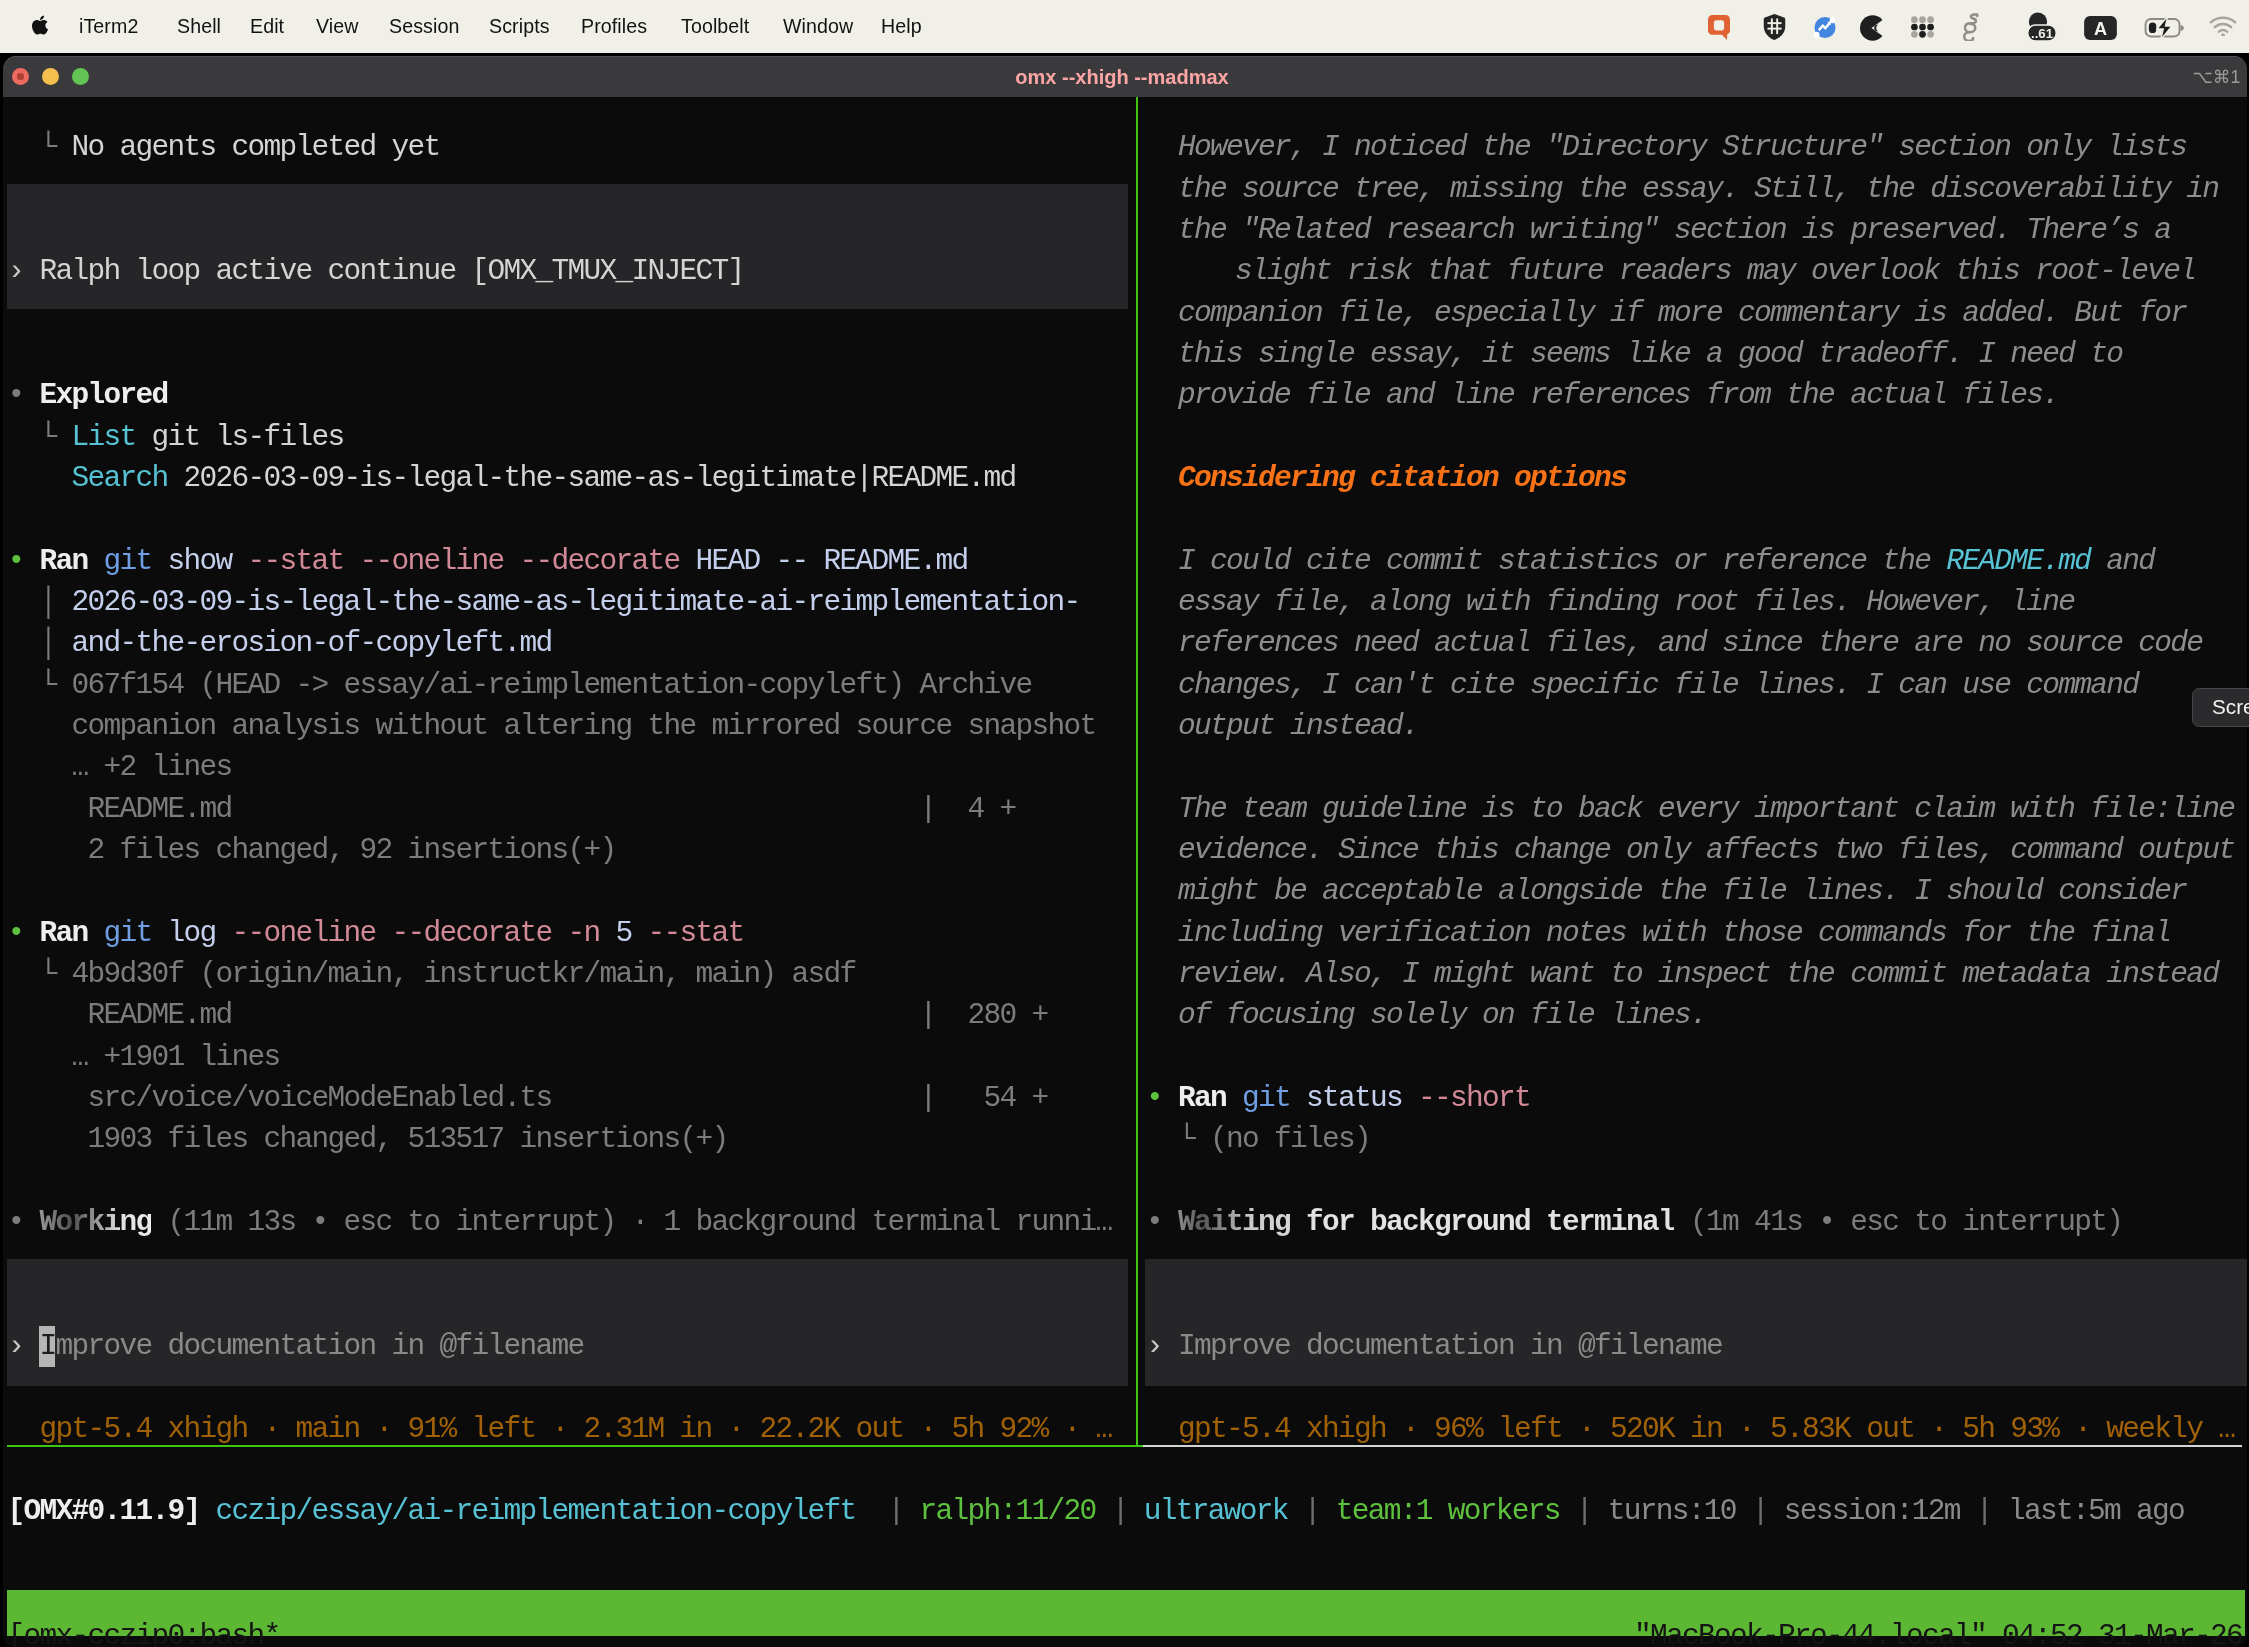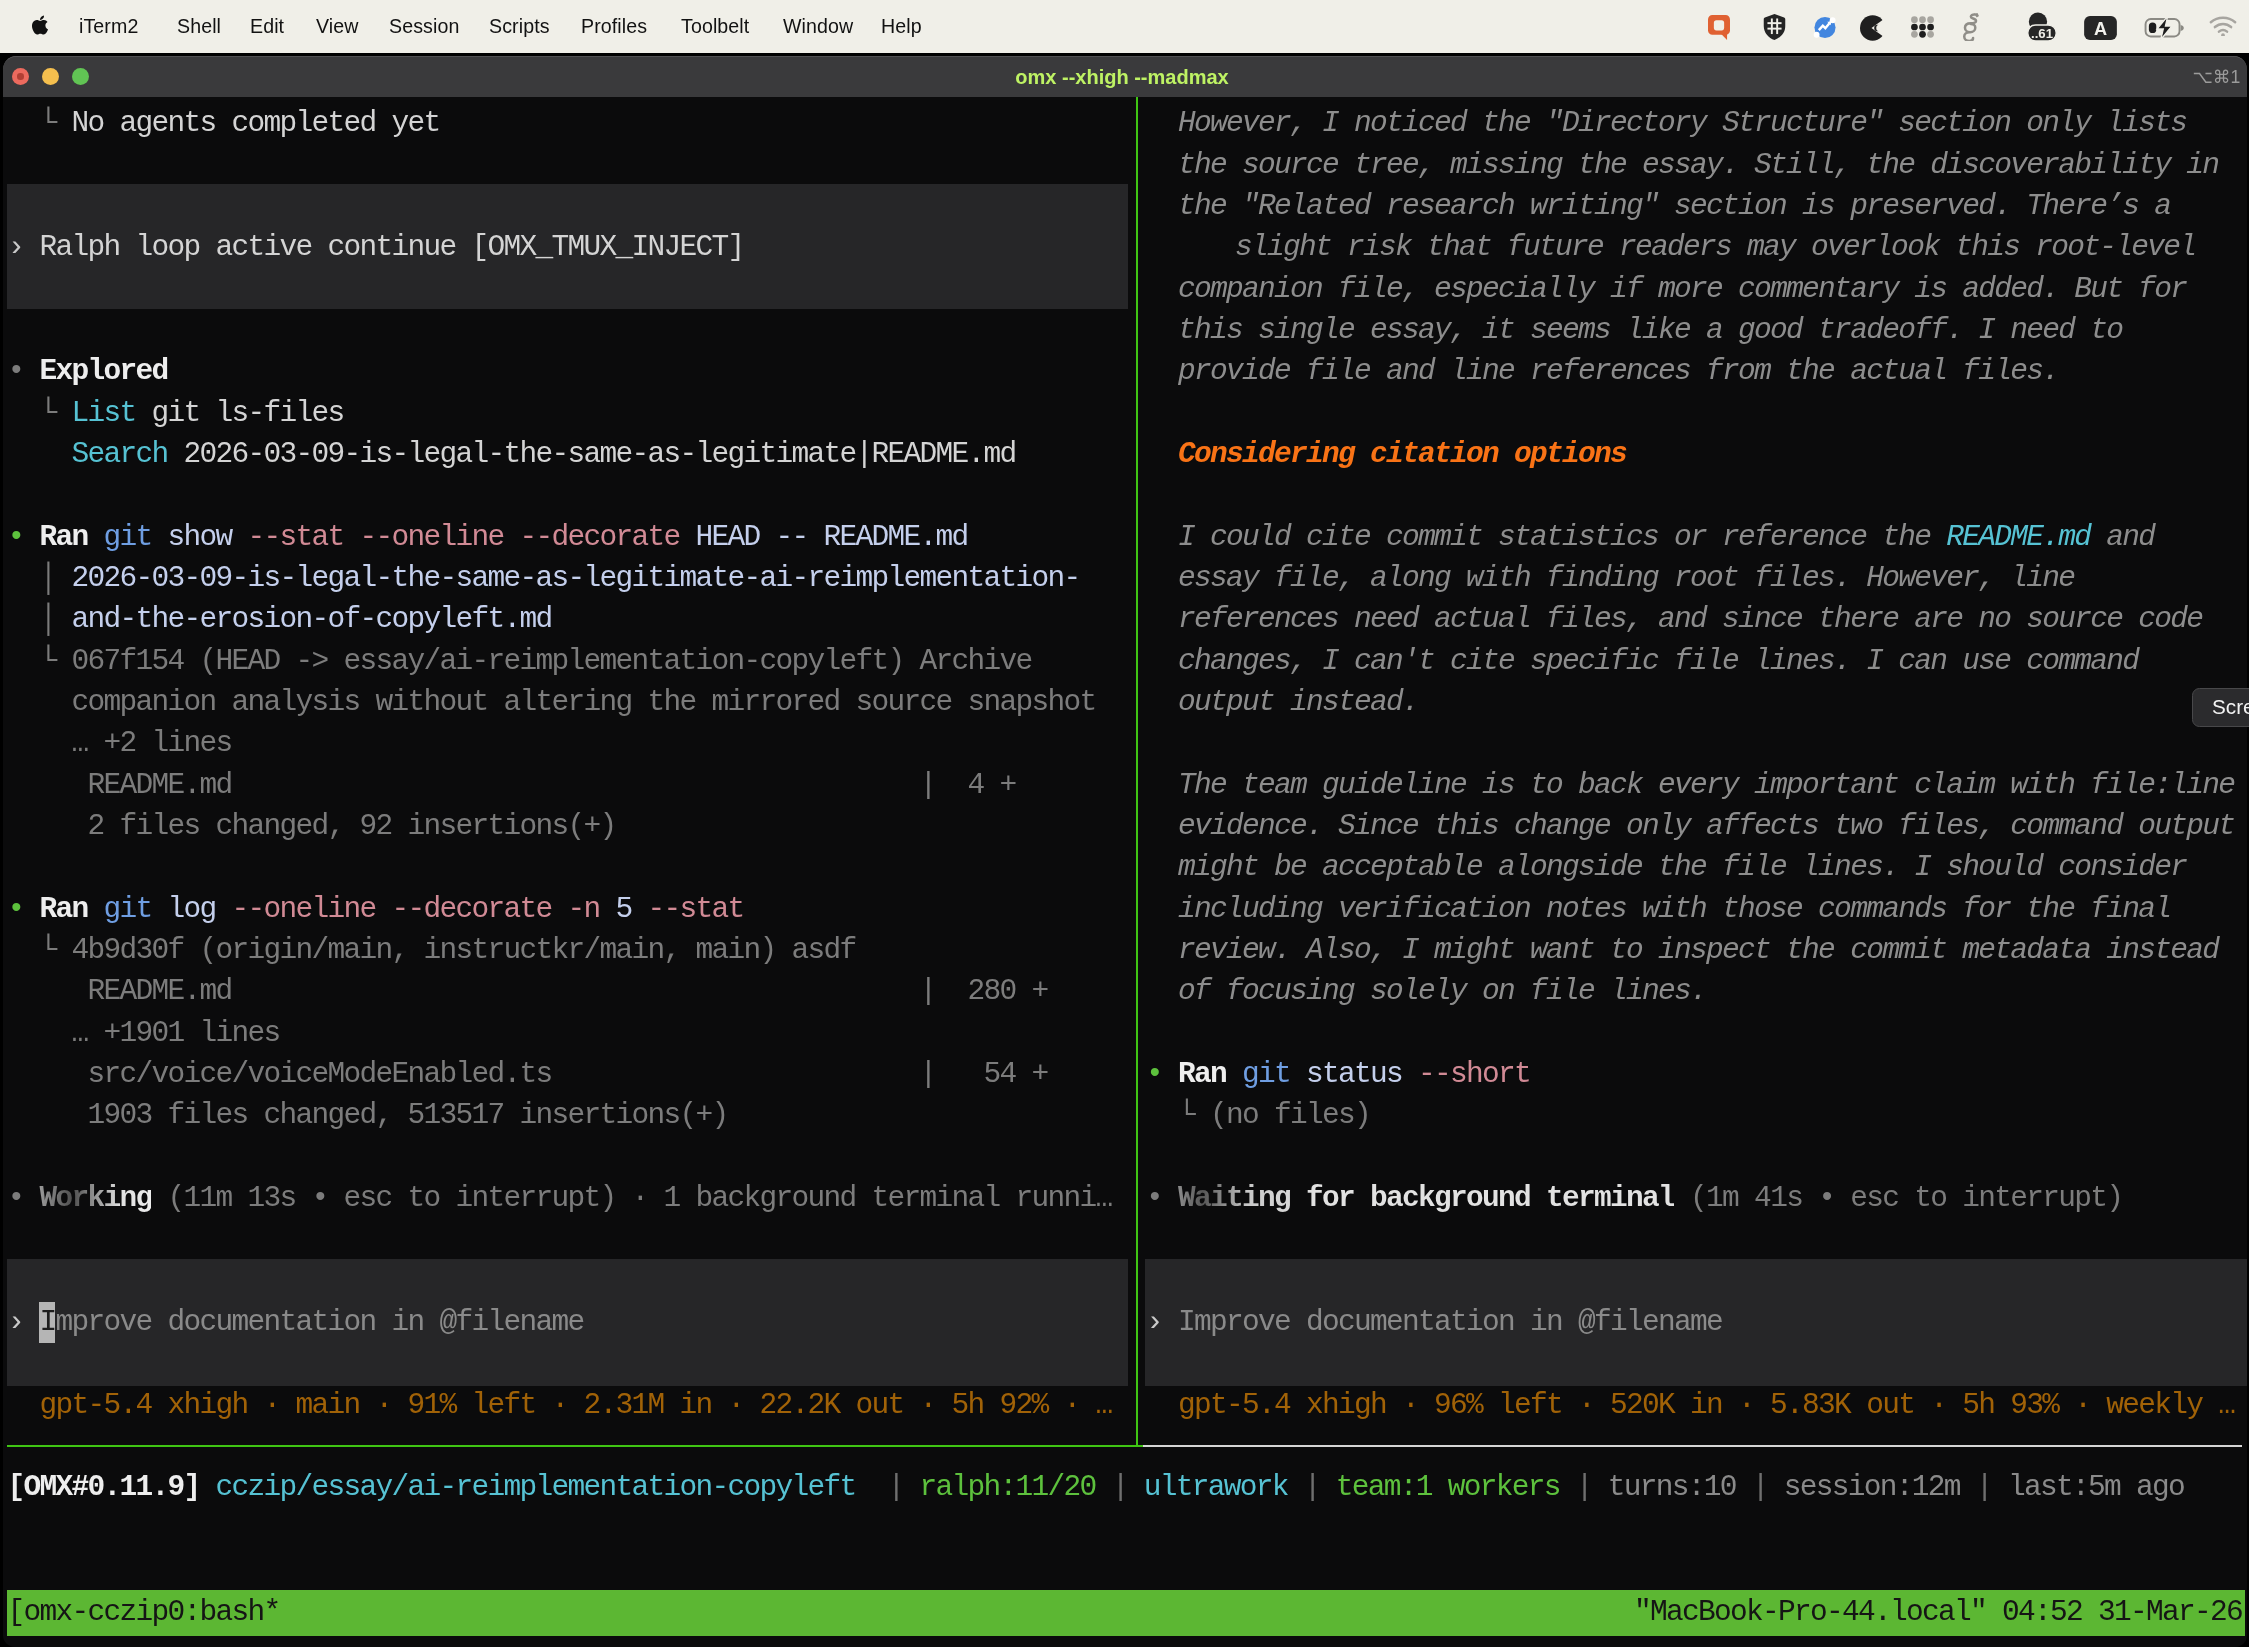--- a/index.html
+++ b/index.html
@@ -7,24 +7,24 @@
 
 #menubar { position:absolute; left:0; top:0; width:2250px; height:53px; background:#f0efe8; }
 .mi { position:absolute; top:17px; font-size:19.6px; line-height:19.6px; color:#121212; letter-spacing:0.1px; }
 .mi.b { font-weight:normal; }
 .apple { position:absolute; left:29.5px; top:14.8px; }
 .ic { position:absolute; }
 
 #win { position:absolute; left:3px; top:56px; width:2244px; height:1591px; background:#0b0b0c; border-radius:13.3px 13.3px 11.8px 11.8px; }
 #titlebar { position:absolute; left:0; top:0; width:100%; height:41px; background:#3a3a3c; border-radius:13.3px 13.3px 0 0; box-shadow:inset 0 0.7px 0 #58585a; }
 .tl { position:absolute; top:68px; width:17px; height:17px; border-radius:50%; }
-#title { position:absolute; left:0; top:56px; width:2244px; height:41px; text-align:center; font-weight:bold; font-size:20px; line-height:42px; color:#bef264; }
+#title { position:absolute; left:0; top:56px; width:2244px; height:41px; text-align:center; font-weight:bold; font-size:20px; line-height:42px; color:#fca5a5; }
 #tshort { position:absolute; right:9.6px; top:56px; height:41px; font-size:17.7px; line-height:42px; color:#9b9b9b; }
 
-.r { position:absolute; font-family:"Liberation Mono",monospace; font-size:29.5px; line-height:41px; letter-spacing:-1.7px; white-space:pre; color:#d4d4d4; }
+.r { position:absolute; font-family:"Liberation Mono",monospace; font-size:29.5px; line-height:41px; letter-spacing:-1.7px; white-space:pre; color:#d4d4d4;margin-top:24px; }
 .wh { color:#eeeeee; font-weight:bold; }
 .fg { color:#d4d4d4; }
 .gy { color:#7c7c7c; }
 .dg { color:#a16207; }
 .ig { color:#8d8d8d; font-style:italic; }
 .bb { color:#f97316; font-style:italic; font-weight:bold; }
 .cy { color:#56c2d3; }
 .cyi { color:#56c2d3; font-style:italic; }
 .gn { color:#5dc13d; }
 .bl { color:#6f9ee2; }

